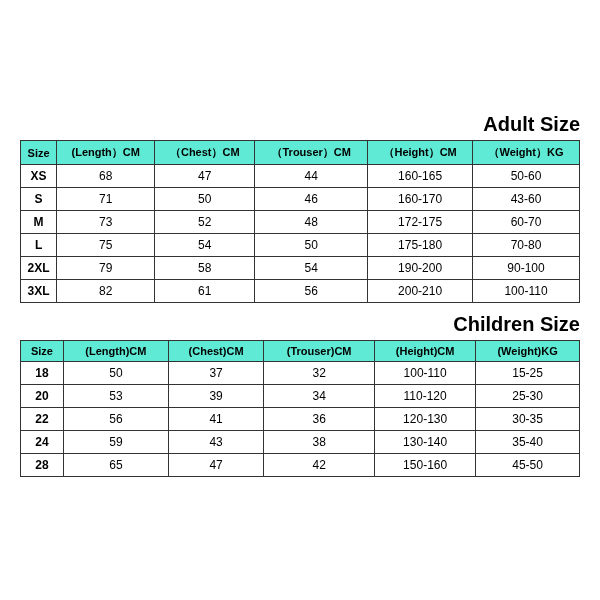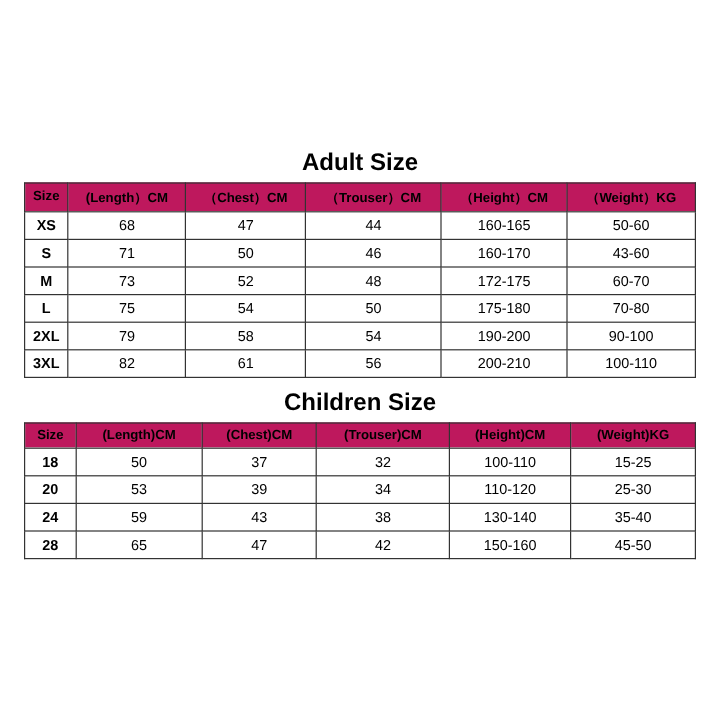--- a/index.html
+++ b/index.html
@@ -11,38 +11,38 @@
       font-size: 13px;
       display: flex;
       align-items: center;
       justify-content: center;
     }
     .container {
       width: 580px;
       padding: 10px;
     }
     .section-title {
-      text-align: center;
+      text-align: right;
       font-size: 20px;
       font-weight: bold;
       margin-bottom: 4px;
     }
     table {
       width: 100%;
       border-collapse: collapse;
       margin-bottom: 10px;
     }
     th, td {
       border: 1px solid #333;
       text-align: center;
       padding: 4px 2px;
       font-size: 12px;
     }
     thead tr {
-      background-color: #be185d;
+      background-color: #5eead4;
     }
     thead th {
       font-weight: bold;
       font-size: 11px;
     }
     tbody tr td:first-child {
       font-weight: bold;
     }
     tbody tr td {
       background: #fff;
@@ -143,20 +143,28 @@
           </tr>
           <tr>
             <td>20</td>
             <td>53</td>
             <td>39</td>
             <td>34</td>
             <td>110-120</td>
             <td>25-30</td>
           </tr>
           <tr>
+            <td>22</td>
+            <td>56</td>
+            <td>41</td>
+            <td>36</td>
+            <td>120-130</td>
+            <td>30-35</td>
+          </tr>
+          <tr>
             <td>24</td>
             <td>59</td>
             <td>43</td>
             <td>38</td>
             <td>130-140</td>
             <td>35-40</td>
           </tr>
           <tr>
             <td>28</td>
             <td>65</td>

